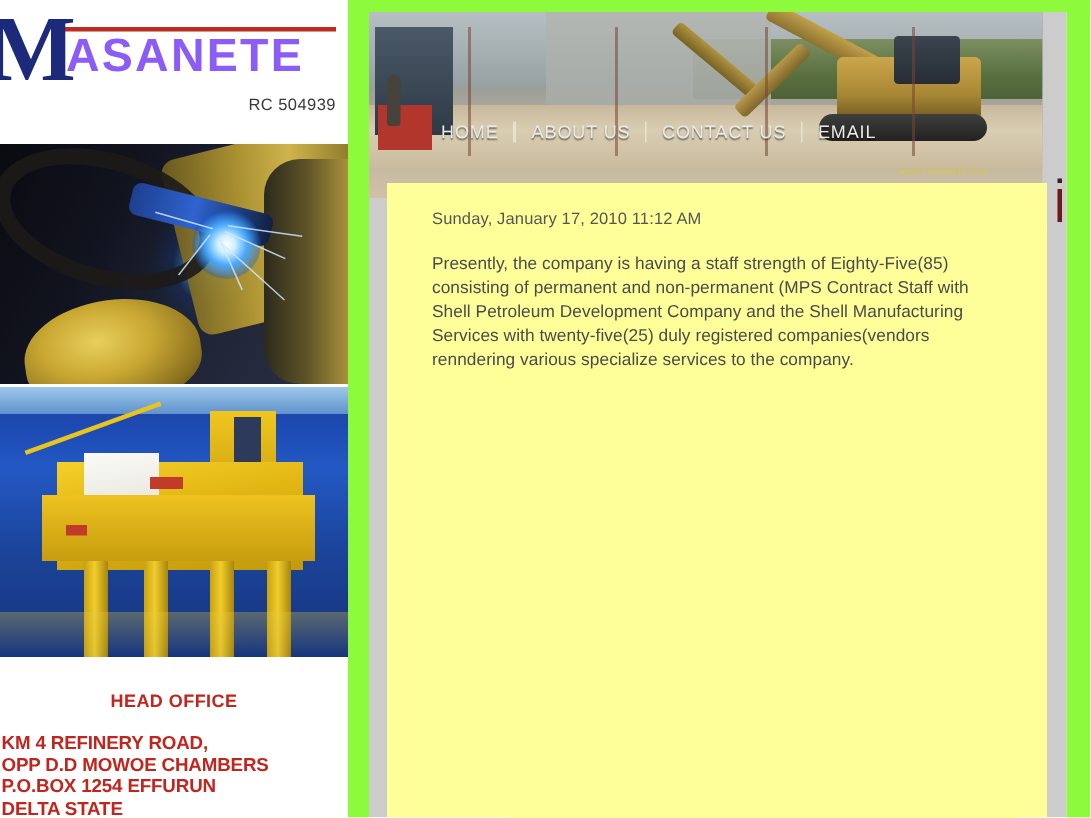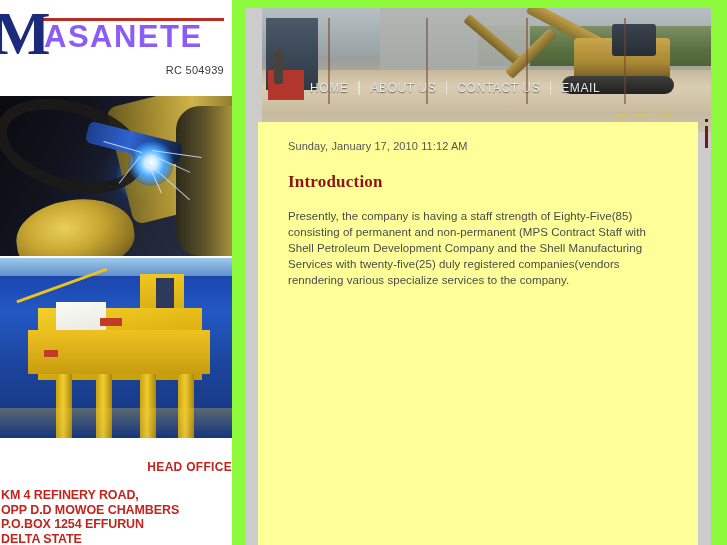--- a/index.html
+++ b/index.html
@@ -223,21 +223,21 @@
   .head-office-block {
     position: absolute;
     left: 0;
     top: 440px;
     width: 232px;
     height: 105px;
     background: #ffffff;
     overflow: hidden;
   }
   .head-office-title {
-    text-align: right;
+    text-align: center;
     font-size: 12px;
     font-weight: bold;
     color: #c0251e;
     margin-top: 20px;
     letter-spacing: 0.3px;
   }
   .head-office-addr {
     margin-top: 14px;
     padding-left: 1px;
     font-size: 12.5px;
@@ -276,21 +276,21 @@
     left: 246px; top: 0;
     width: 465px;
     height: 545px;
     background: #cccccc;
     overflow: hidden;
   }
 
   
   #banner {
     position: absolute;
-    left: 16px; top: 8px;
+    left: 0; top: 8px;
     width: 449px;
     height: 124px;
     overflow: hidden;
     background: linear-gradient(180deg, #9aa3a4 0%, #8d9698 30%, #b9ae9b 62%, #cfc2a7 100%);
   }
   .b-sky {
     position: absolute;
     left: 0; top: 0; width: 449px; height: 50px;
     background: linear-gradient(180deg, #b6bfc2 0%, #97a1a3 100%);
   }
@@ -561,21 +561,20 @@
         <div class="nav-sep"></div>
         <div class="nav-item">CONTACT US</div>
         <div class="nav-sep"></div>
         <div class="nav-item">EMAIL</div>
       </nav>
     </div>
 
     <div id="content-card">
       <div id="content-inner">
         <div class="doc-date">Sunday, January 17, 2010 11:12 AM</div>
-        <h2 class="doc-heading">Introduction</h2>
         <p class="doc-para">Presently, the company is having a staff strength of Eighty-Five(85) consisting of permanent and non-permanent (MPS Contract Staff with Shell Petroleum Development Company and the Shell Manufacturing Services with twenty-five(25) duly registered companies(vendors renndering various specialize services to the company.</p>
       </div>
     </div>
 
     <div id="right-marker-dot"></div>
     <div id="right-marker"></div>
 
   </div>
 
   <div id="green-top"></div>

